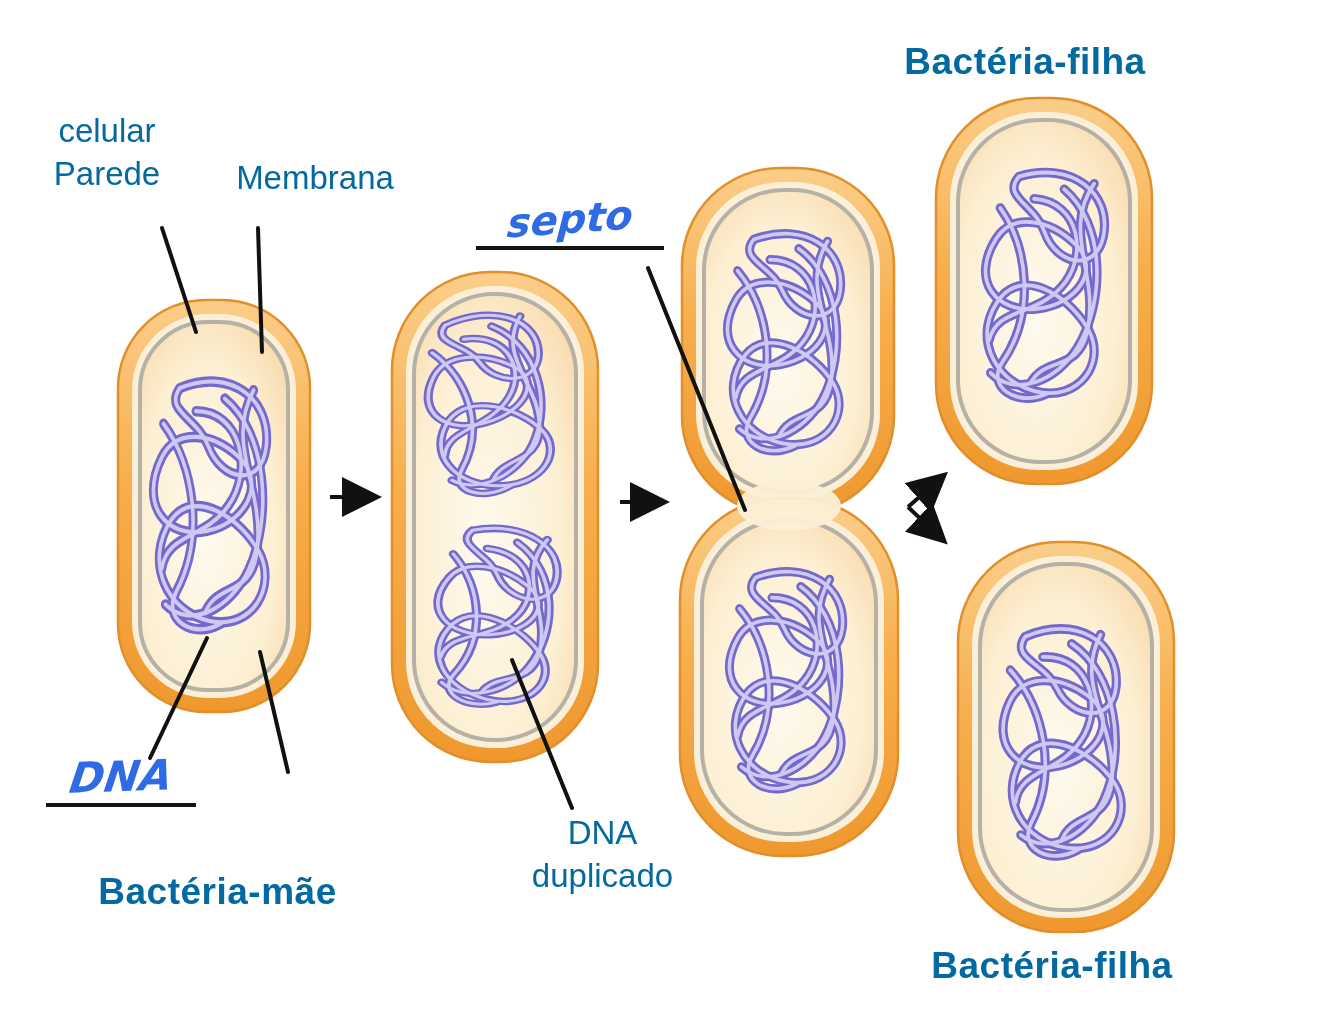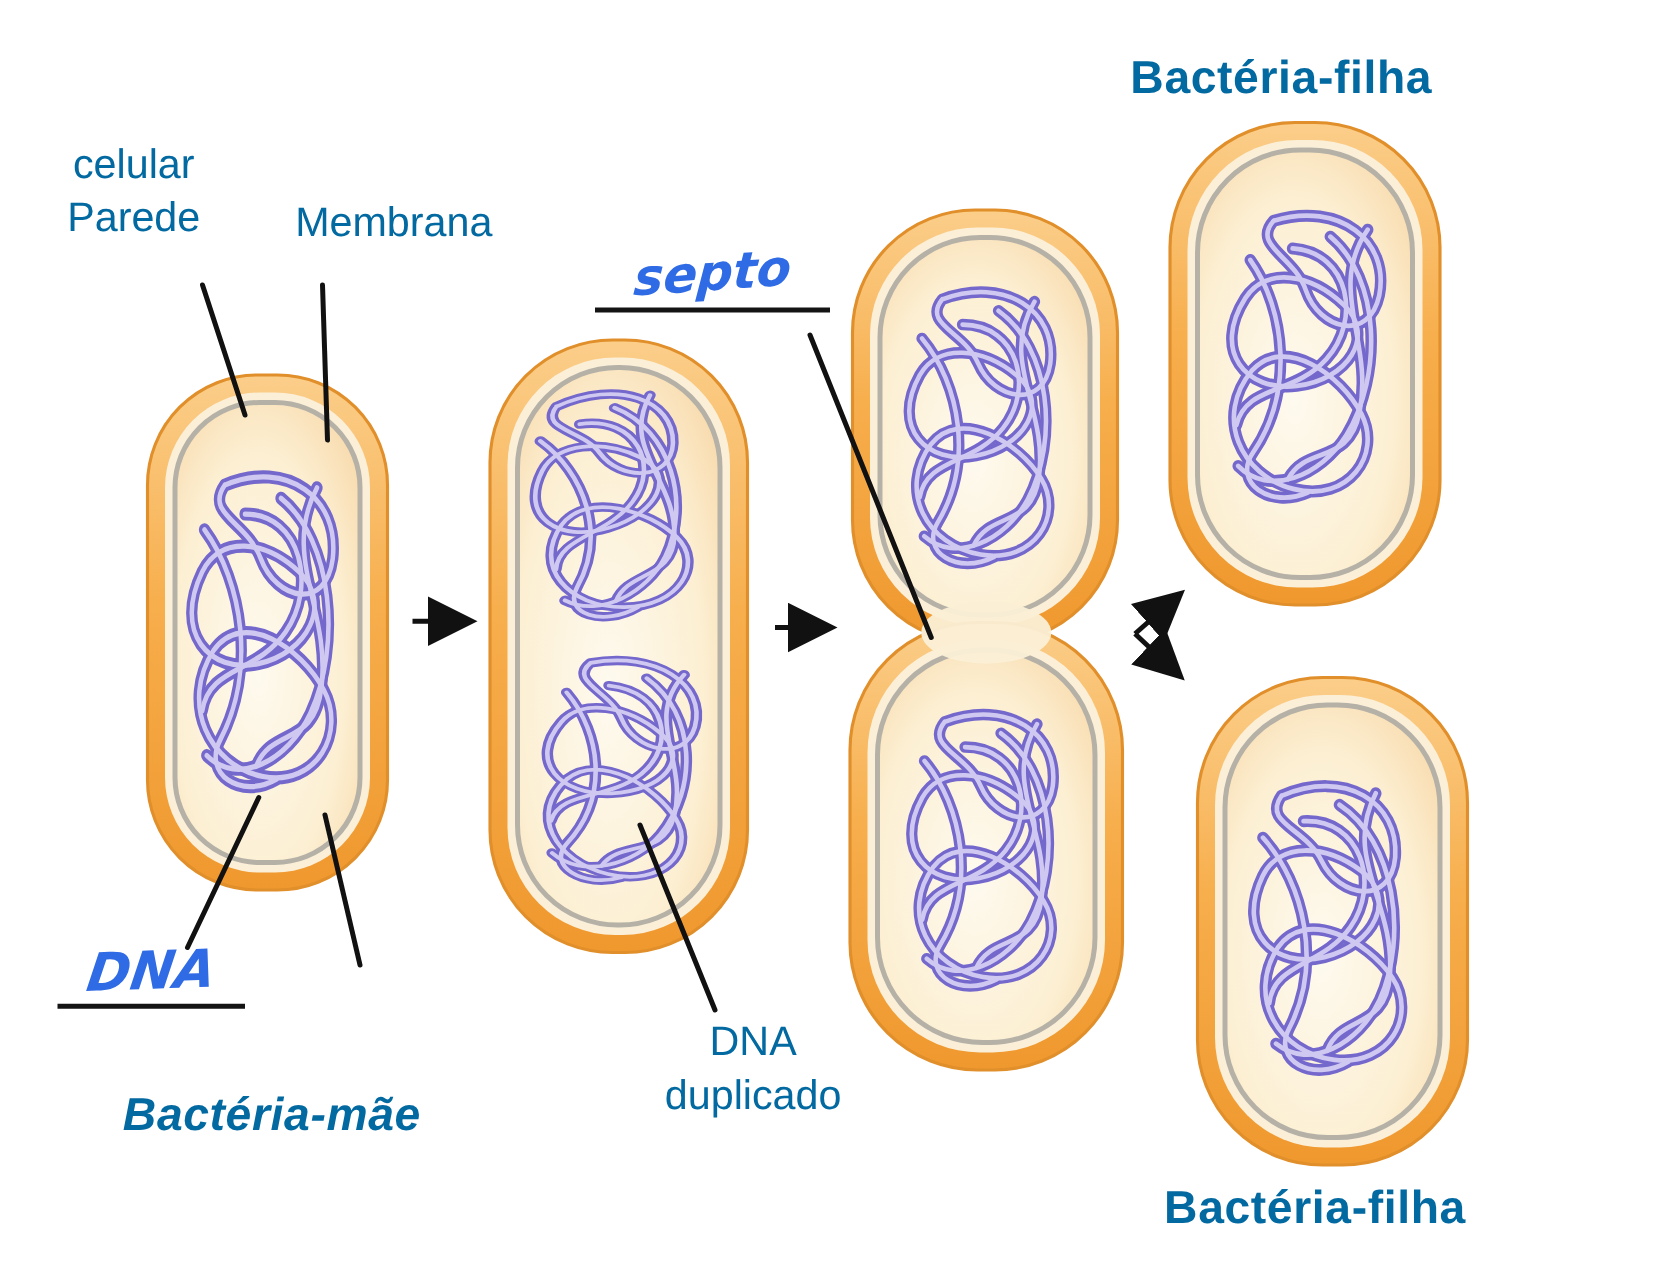--- a/index.html
+++ b/index.html
@@ -129,21 +129,21 @@
     <span class="hand">septo</span>
   </div>
 
   <div class="lbl bold" style="left:845px;top:38px;width:360px;">Bactéria-filha</div>
 
   <div class="dna-wrap underlined">
     <span class="hand">DNA</span>
   </div>
 
 
-  <div class="lbl bold" style="left:40px;top:868px;width:355px;font-style:italic;">Bactéria-mãe</div>
+  <div class="lbl bold" style="left:40px;top:868px;width:355px;">Bactéria-mãe</div>
 
   <div class="lbl" style="left:495px;top:812px;width:215px;">
     <div>DNA</div>
     <div>duplicado</div>
   </div>
 
   <div class="lbl bold" style="left:872px;top:942px;width:360px;">Bactéria-filha</div>
 
 </div>
 

